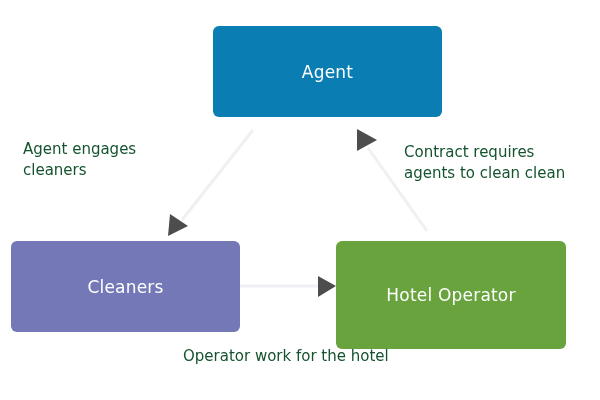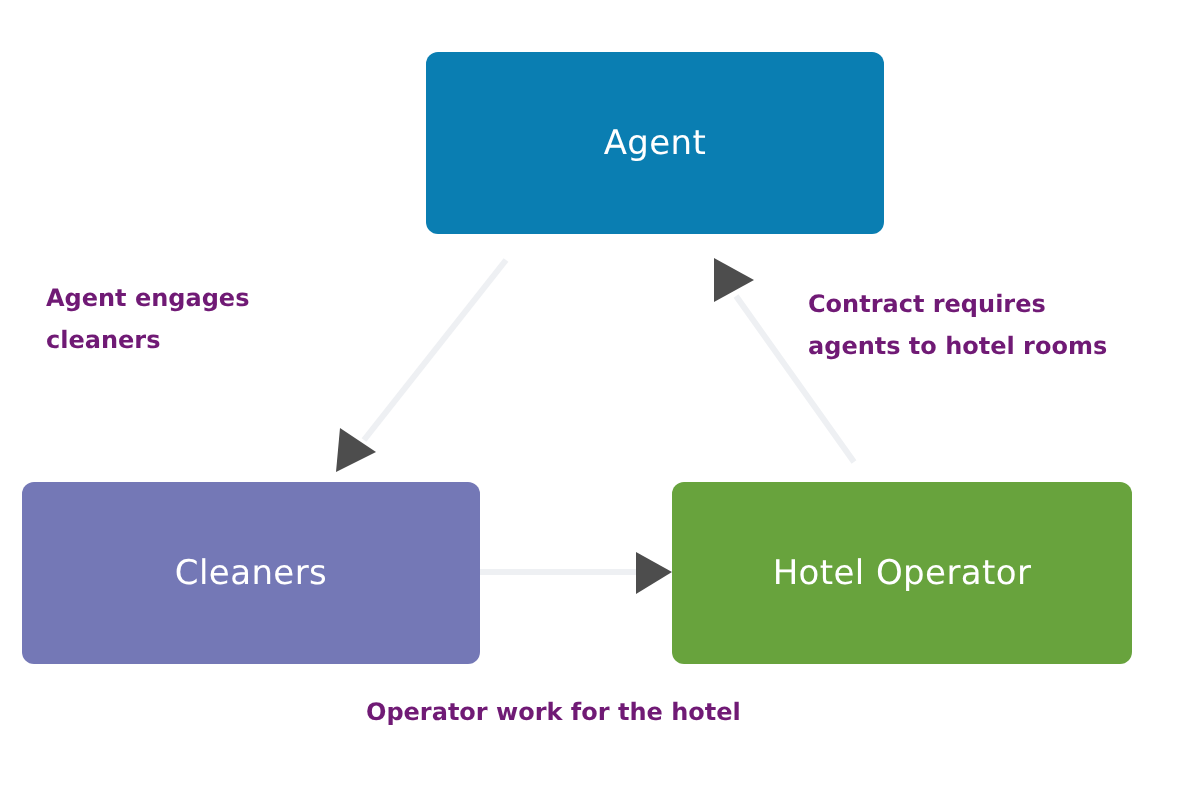--- a/index.html
+++ b/index.html
@@ -5,25 +5,24 @@
     html, body { margin: 0; padding: 0; background: #ffffff; }
     body { width: 600px; height: 400px; position: relative; overflow: hidden;
            font-family: "DejaVu Sans", "Liberation Sans", sans-serif; }
     .node {
       position: absolute; border-radius: 6px; color: #ffffff;
       display: flex; align-items: center; justify-content: center;
       font-size: 17px; letter-spacing: 0.2px;
     }
     #node-agent { left: 191px; top: 26px; width: 229px; height: 91px; margin-left: 22px; }
     #node-cleaners { left: 11px; top: 241px; width: 229px; height: 91px; }
-    #node-hotel { left: 336px; top: 241px; width: 230px; height: 91px; }
+    #node-hotel { left: 336px; top: 241px; width: 230px; height: 108px; }
     .label {
-      position: absolute; color: #701a75; font-size: 12px; line-height: 21px;
+      position: absolute; color: #14532d; font-size: 15px; line-height: 21px;
       white-space: pre-line;
-      font-weight: bold;
     }
     #label-engages { left: 23px; top: 139px; }
     #label-contract { left: 404px; top: 142px; }
     #label-work { left: 183px; top: 346px; }
     svg#arrows { position: absolute; left: 0; top: 0; }
   </style>
 </head>
 <body>
 
 <svg id="arrows" width="600" height="400">
@@ -47,14 +46,14 @@
 <div class="node" id="node-cleaners" style="background: rgb(116, 120, 182);">
   <span>Cleaners</span>
 </div>
 <div class="node" id="node-hotel" style="background: rgb(104, 163, 61);">
   <span>Hotel Operator</span>
 </div>
 
 <div class="label" id="label-engages">Agent engages
 cleaners</div>
 <div class="label" id="label-contract">Contract requires
-agents to hotel rooms</div>
+agents to clean clean</div>
 <div class="label" id="label-work">Operator work for the hotel</div>
 
 </body></html>

